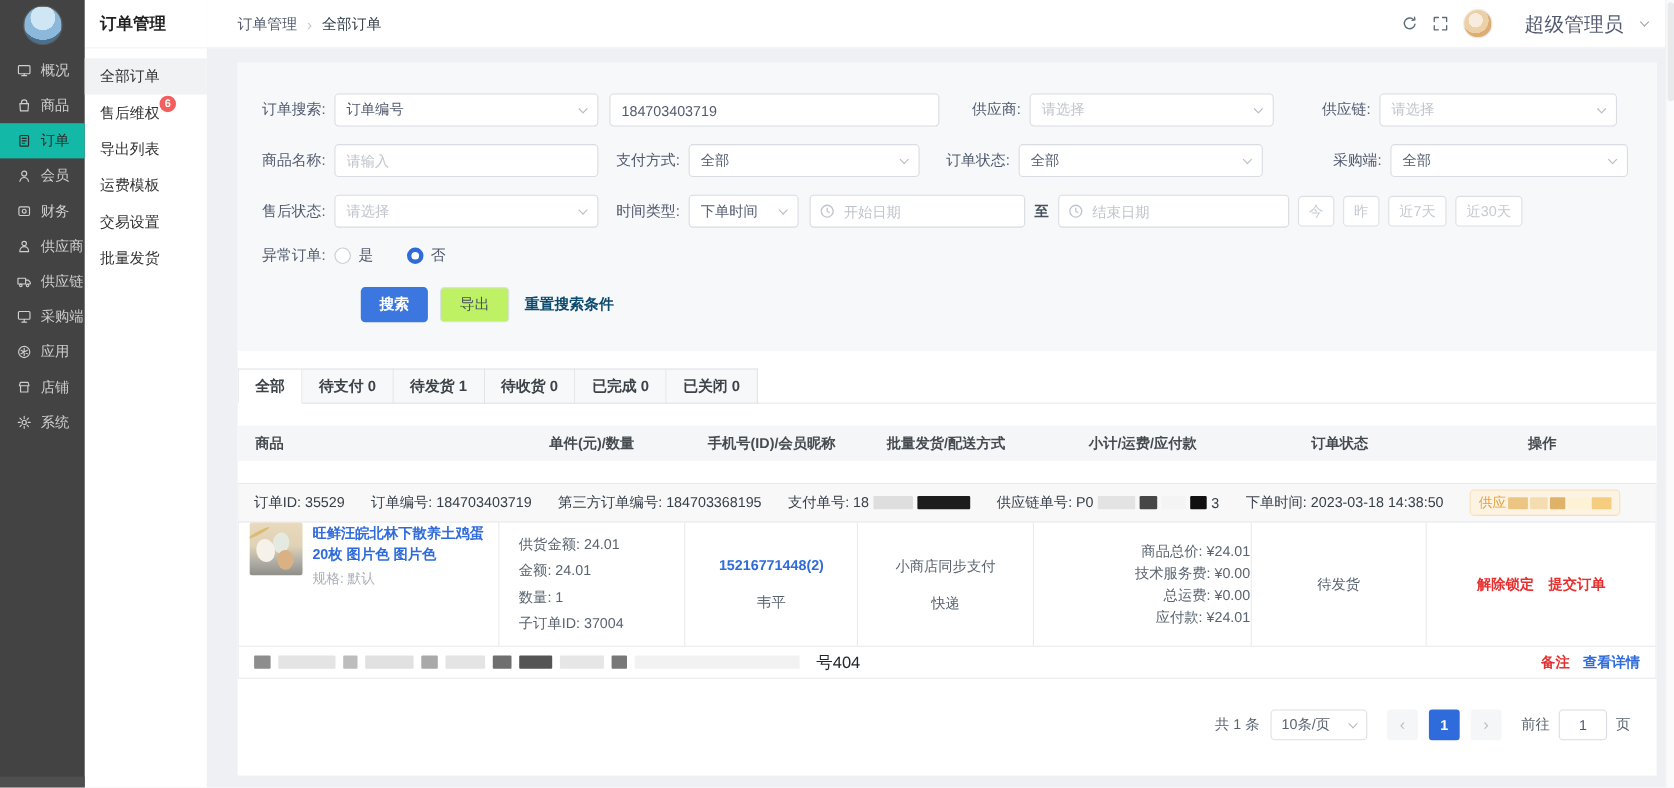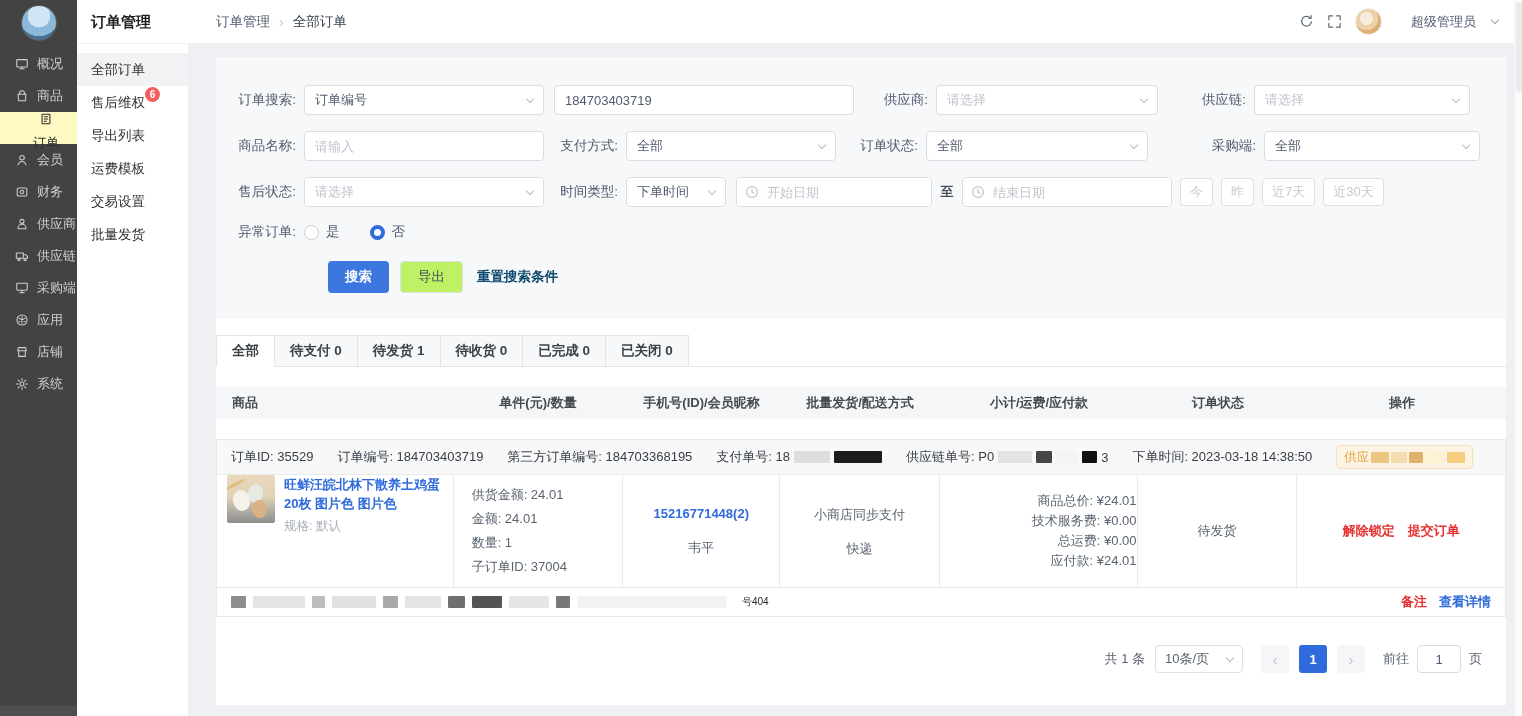--- a/index.html
+++ b/index.html
@@ -12,21 +12,21 @@
 
   
   .nav { width:77px; background:#434343; flex-shrink:0; position:relative; color:#cfcfcf; }
   .logo { width:36px; height:36px; border-radius:50%; margin:5px auto 7px;
     background: radial-gradient(circle at 50% 30%, #cfe6f4 0 38%, #8cb8da 39% 68%, #49718f 69%);
     border:1px solid #5c5c5c; }
   .nav-item { height:32px; display:flex; align-items:center; padding-left:15px; gap:8px;
     font-size:13px; cursor:pointer; }
   .nav-item svg { width:14px; height:14px; stroke:currentColor; fill:none; stroke-width:1.2;
     stroke-linecap:round; stroke-linejoin:round; }
-  .nav-item.active { background:#fef9c3; color:#2b2b2b;flex-direction:column; }
+  .nav-item.active { background:#14b8a6; color:#2b2b2b; }
   .nav-bottom { position:absolute; bottom:0; left:0; right:0; height:10px; background:#4f4f4f; }
 
   
   .submenu { width:111px; background:#fff; flex-shrink:0; }
   .submenu-title { height:44px; line-height:44px; padding-left:14px; font-size:15px;
     font-weight:bold; color:#1f1f1f; border-bottom:1px solid #f2f2f2; }
   .submenu-list { padding-top:9px; }
   .submenu-item { height:33px; line-height:33px; padding-left:14px; font-size:13.5px;
     color:#303030; cursor:pointer; position:relative; }
   .submenu-item.active { background:#f1f2f4; }
@@ -41,21 +41,21 @@
   .crumbs { display:flex; align-items:center; gap:9px; font-size:13.5px; color:#515a6e; }
   .crumb-sep { color:#c5c9d0; font-size:14px; }
   .crumb-last { color:#35404a; }
   .top-actions { display:flex; align-items:center; gap:13px; }
   .icon-btn { cursor:pointer; }
   .icon-btn svg { width:15px; height:15px; stroke:#5c6b77; fill:none; stroke-width:1.3;
     stroke-linecap:round; stroke-linejoin:round; }
   .avatar { width:27px; height:27px; border-radius:50%;
     background: radial-gradient(circle at 42% 38%, #f7ecdd 0 30%, #ecd0a8 31% 55%, #dcae74 56% 78%, #c9945f 79%);
     border:1px solid #eee; }
-  .username { font-size:13px; color:#515a6e; margin-left:16px; }
+  .username { font-size:18px; color:#515a6e; margin-left:16px; }
   .chev { display:inline-block; width:6px; height:6px; border-right:1.3px solid #9aa2ab;
     border-bottom:1.3px solid #9aa2ab; transform:rotate(45deg); margin:-3px 0 0 3px; }
 
   .card { background:#fff; margin:13px 8px 11px 28px; flex:1; display:flex;
     flex-direction:column; overflow:hidden; }
 
   
   .filter { background:#f7f8fa; padding:28px 16px 26px; }
   .frow { display:flex; align-items:center; margin-bottom:16px; }
   .flabel { width:80px; flex-shrink:0; text-align:right; padding-right:8px;
@@ -142,21 +142,21 @@
   .buyer-name { margin-top:18px; }
   .paym { width:96px; margin:0 auto; line-height:19px; }
   .delivery { margin-top:16px; }
   .act-links { flex-direction:row; gap:13px; align-items:center; justify-content:center; }
   .red-link { color:#e62f2f; font-weight:bold; font-size:13px; cursor:pointer; }
   .blue-link { color:#2f6bdb; font-weight:bold; font-size:13px; cursor:pointer; }
 
   .order-foot { border-top:1px solid #e8eaec; height:29px; display:flex; align-items:center;
     justify-content:space-between; padding:0 14px; }
   .addr { display:flex; align-items:center; gap:7px; }
-  .addr-text { color:#23272b; font-size:10px; margin-left:8px; }
+  .addr-text { color:#23272b; font-size:15px; margin-left:8px; }
   .foot-links { display:flex; gap:12px; }
 
   
   .pager { display:flex; align-items:center; justify-content:flex-end; gap:10px;
     margin-top:28px; padding-right:24px; color:#5a6470; font-size:13px; }
   .psel { width:88px; height:28px; border:1px solid #dcdfe4; border-radius:4px; background:#fff;
     display:flex; align-items:center; justify-content:space-between; padding:0 9px;
     color:#5a6470; cursor:pointer; }
   .pbtn { width:28px; height:28px; border-radius:3px; background:#f4f6f8; color:#b7bdc6;
     display:flex; align-items:center; justify-content:center; font-size:15px; cursor:pointer; }

